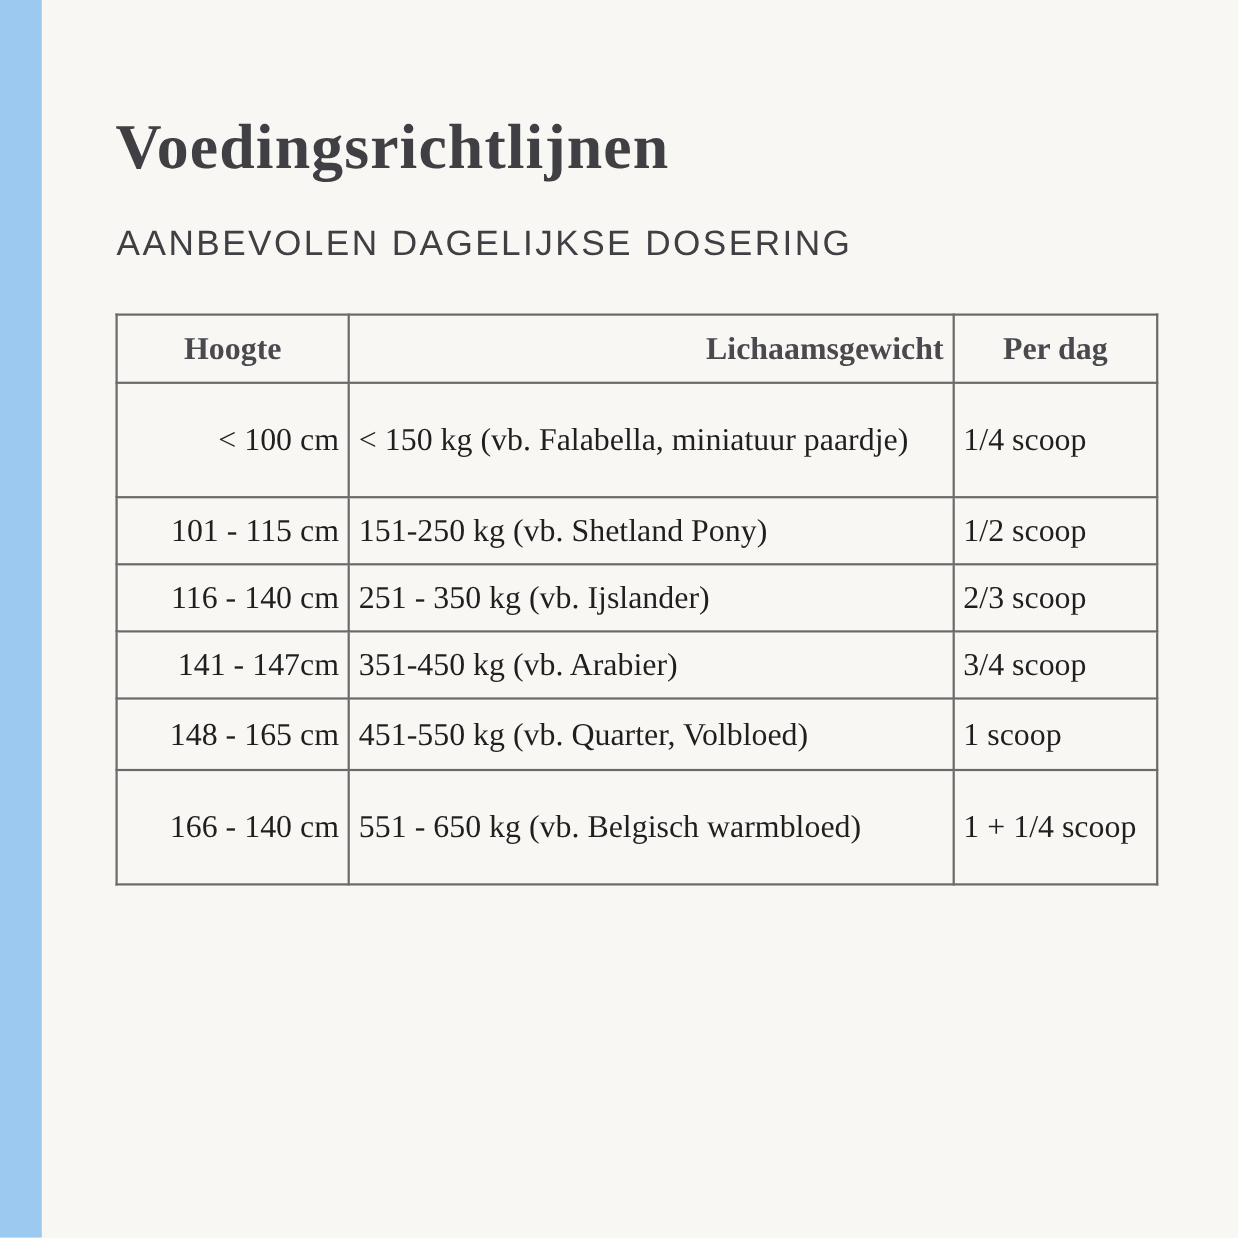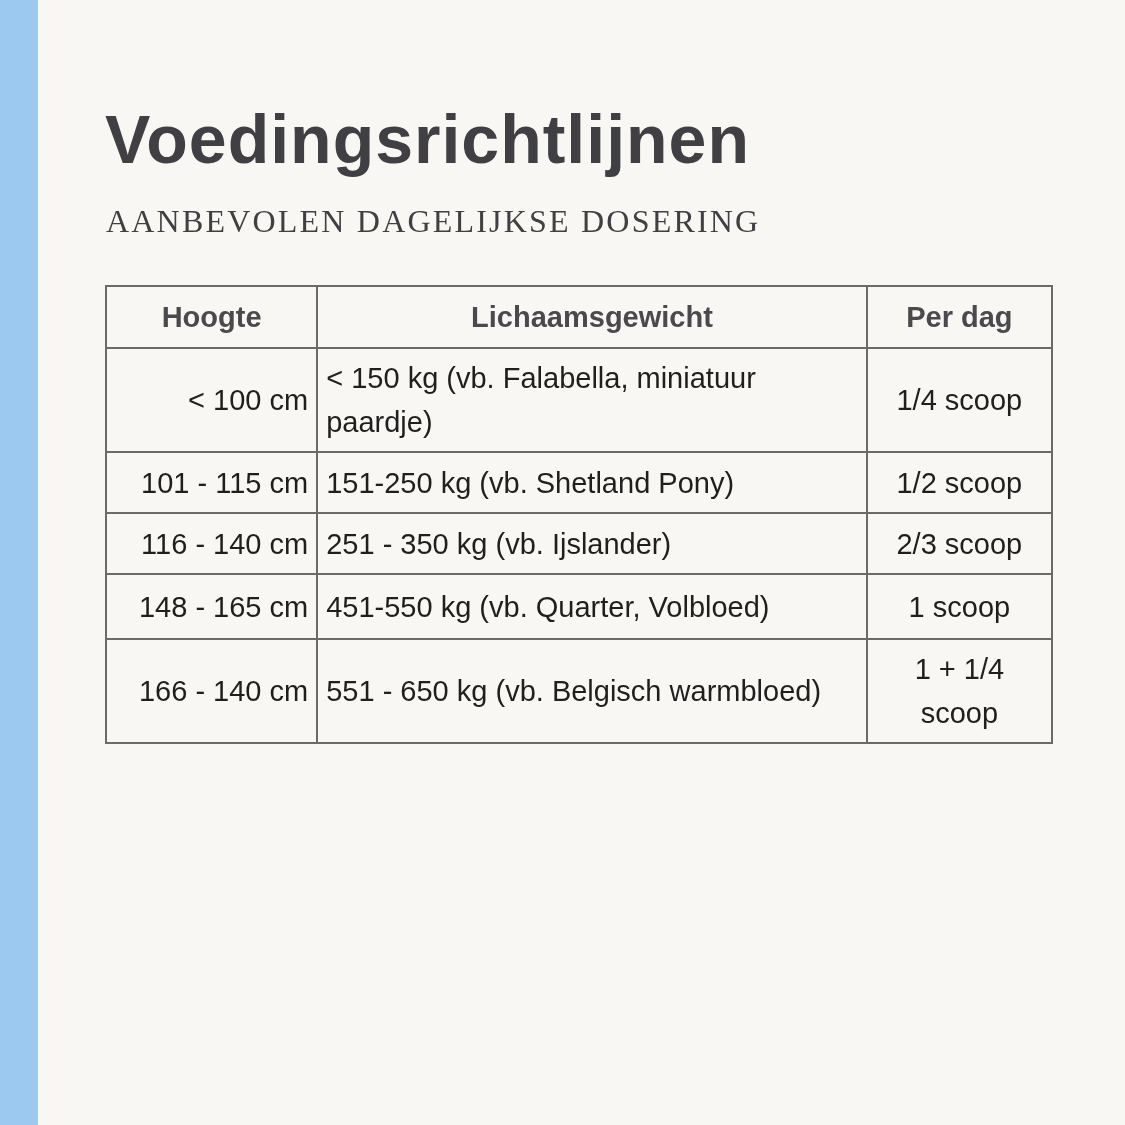--- a/index.html
+++ b/index.html
@@ -8,83 +8,89 @@
       background:#f8f7f3;
       font-family:"Liberation Sans", sans-serif;
       color:#1f1f1f;
     }
     .accent-bar {
       position:absolute; left:0; top:0; width:38px; height:1125px;
       background:#9cc9ef;
     }
     .title {
       position:absolute; left:105px; top:105px;
-      font-family:Liberation Sans, sans-serif;
-      font-weight:bold; font-size:68px; letter-spacing:1px;
+      font-family:Liberation Serif, serif;
+      font-weight:bold; font-size:58px; letter-spacing:1px;
       color:#3f3f44; line-height:1; margin:0;
     }
     .subtitle {
       position:absolute; left:106px; top:203px;
-      font-family:Liberation Serif, serif;
+      font-family:Liberation Sans, sans-serif;
       font-size:32px; letter-spacing:2.2px; color:#3f3f44; margin:0;
       font-weight:normal;
     }
     table.dose {
       position:absolute; left:105px; top:285px;
       border-collapse:collapse;
       width:948px;
+      font-family:Liberation Serif, serif;
     }
     table.dose th, table.dose td {
       border:2px solid #6a6a6a;
       font-size:29px; line-height:44px;
       color:#1f1f1f; font-weight:normal;
       padding:0 8px;
       vertical-align:middle;
     }
     table.dose th {
       height:60px; color:#4a4a4e; font-weight:bold; text-align:center;
     }
     .c1 { width:194px; text-align:right; }
     .c2 { width:534px; text-align:left; }
-    .c3 { width:168px; text-align:center; }
+    .c3 { width:168px; }
     tr.r2 td { height:102px; }
     tr.r1 td { height:59px; }
   </style>
 </head>
 <body>
 
 <div class="accent-bar"></div>
 
 <h1 class="title">Voedingsrichtlijnen</h1>
 <h2 class="subtitle">AANBEVOLEN DAGELIJKSE DOSERING</h2>
 
 <table class="dose">
   <thead>
     <tr>
       <th class="c1">Hoogte</th>
-      <th class="c2" style="text-align:center">Lichaamsgewicht</th>
+      <th class="c2" style="text-align:right">Lichaamsgewicht</th>
       <th class="c3">Per dag</th>
     </tr>
   </thead>
   <tbody>
     <tr class="r2">
       <td class="c1">&lt; 100 cm</td>
       <td class="c2">&lt; 150 kg (vb. Falabella, miniatuur paardje)</td>
       <td class="c3">1/4 scoop</td>
     </tr>
     <tr class="r1">
       <td class="c1">101 - 115 cm</td>
       <td class="c2">151-250 kg (vb. Shetland Pony)</td>
       <td class="c3">1/2 scoop</td>
     </tr>
     <tr class="r1">
       <td class="c1">116 - 140 cm</td>
       <td class="c2">251 - 350 kg (vb. Ijslander)</td>
       <td class="c3">2/3 scoop</td>
     </tr>
+    <tr class="r1">
+      <td class="c1">141 - 147cm</td>
+      <td class="c2">351-450 kg (vb. Arabier)</td>
+      <td class="c3">3/4 scoop</td>
+    </tr>
     <tr class="r1" style="height:65px">
       <td class="c1">148 - 165 cm</td>
       <td class="c2">451-550 kg (vb. Quarter, Volbloed)</td>
       <td class="c3">1 scoop</td>
     </tr>
     <tr class="r2">
       <td class="c1">166 - 140 cm</td>
       <td class="c2">551 - 650 kg (vb. Belgisch warmbloed)</td>
       <td class="c3">1 + 1/4 scoop</td>
     </tr>

